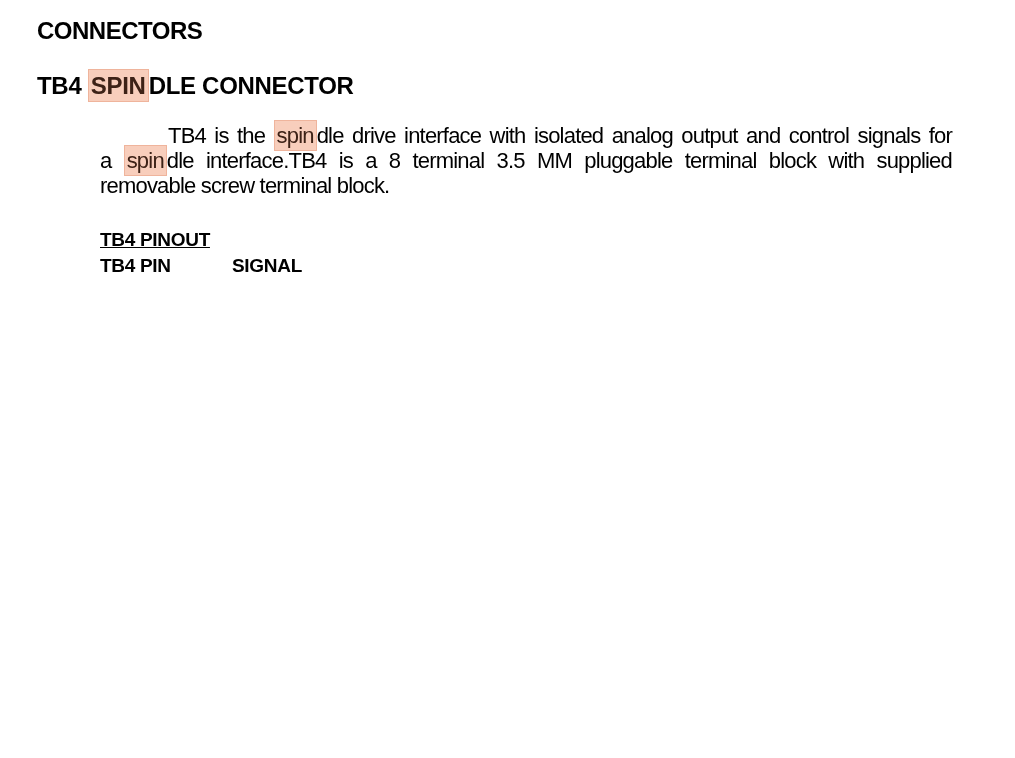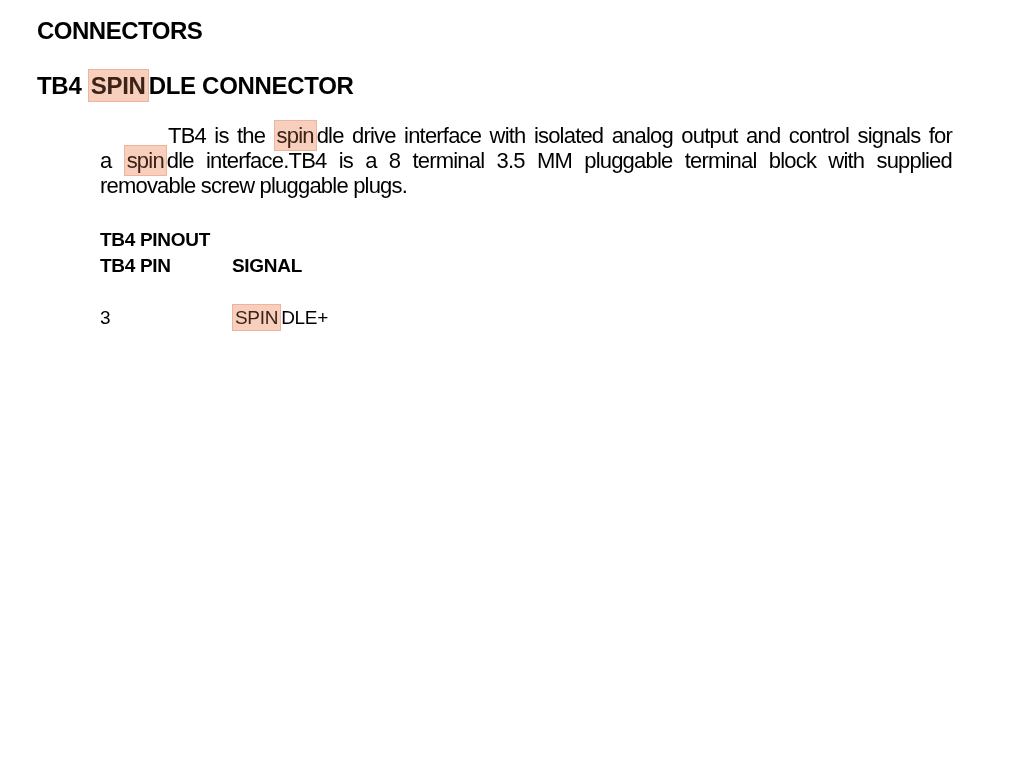--- a/index.html
+++ b/index.html
@@ -55,20 +55,21 @@
     text-align: justify;
     text-align-last: justify;
   }
   .indent { padding-left: 68px; }
   .pinout-title {
     margin: 29px 0 0 100px;
     font-size: 19px;
     font-weight: bold;
     line-height: 25px;
     letter-spacing: -0.3px;
+    text-decoration: underline;
   }
   .row {
     margin-left: 100px;
     font-size: 19px;
     line-height: 25px;
     letter-spacing: -0.3px;
     white-space: nowrap;
   }
   .header-row { font-weight: bold; margin-top: 1px; }
   .pin-col {
@@ -85,24 +86,23 @@
 
 <div class="page">
 
   <h1 class="doc-title">CONNECTORS</h1>
 
   <h2 class="section-title"><span>TB4 </span><span class="hl">SPIN</span><span>DLE CONNECTOR</span></h2>
 
   <div class="intro">
     <div class="pline pjust indent"><span>TB4 is the </span><span class="hl">spin</span><span>dle drive interface with isolated analog output and control signals for</span></div>
     <div class="pline pjust"><span>a </span><span class="hl">spin</span><span>dle interface.TB4 is a 8 terminal 3.5 MM pluggable terminal block with supplied</span></div>
-    <div class="pline">removable screw pluggable plugs.</div>
+    <div class="pline">removable screw terminal block.</div>
   </div>
 
   <div class="pinout-title">TB4 PINOUT</div>
 
   <div class="row header-row"><span class="pin-col">TB4 PIN</span><span class="signal-col">SIGNAL</span></div>
 
   <div class="pin-rows">
-    <div class="row"><span class="pin-col">3</span><span class="signal-col"><span class="hl">SPIN</span><span>DLE+</span></span></div>
   </div>
 
 </div>
 
 </body></html>

